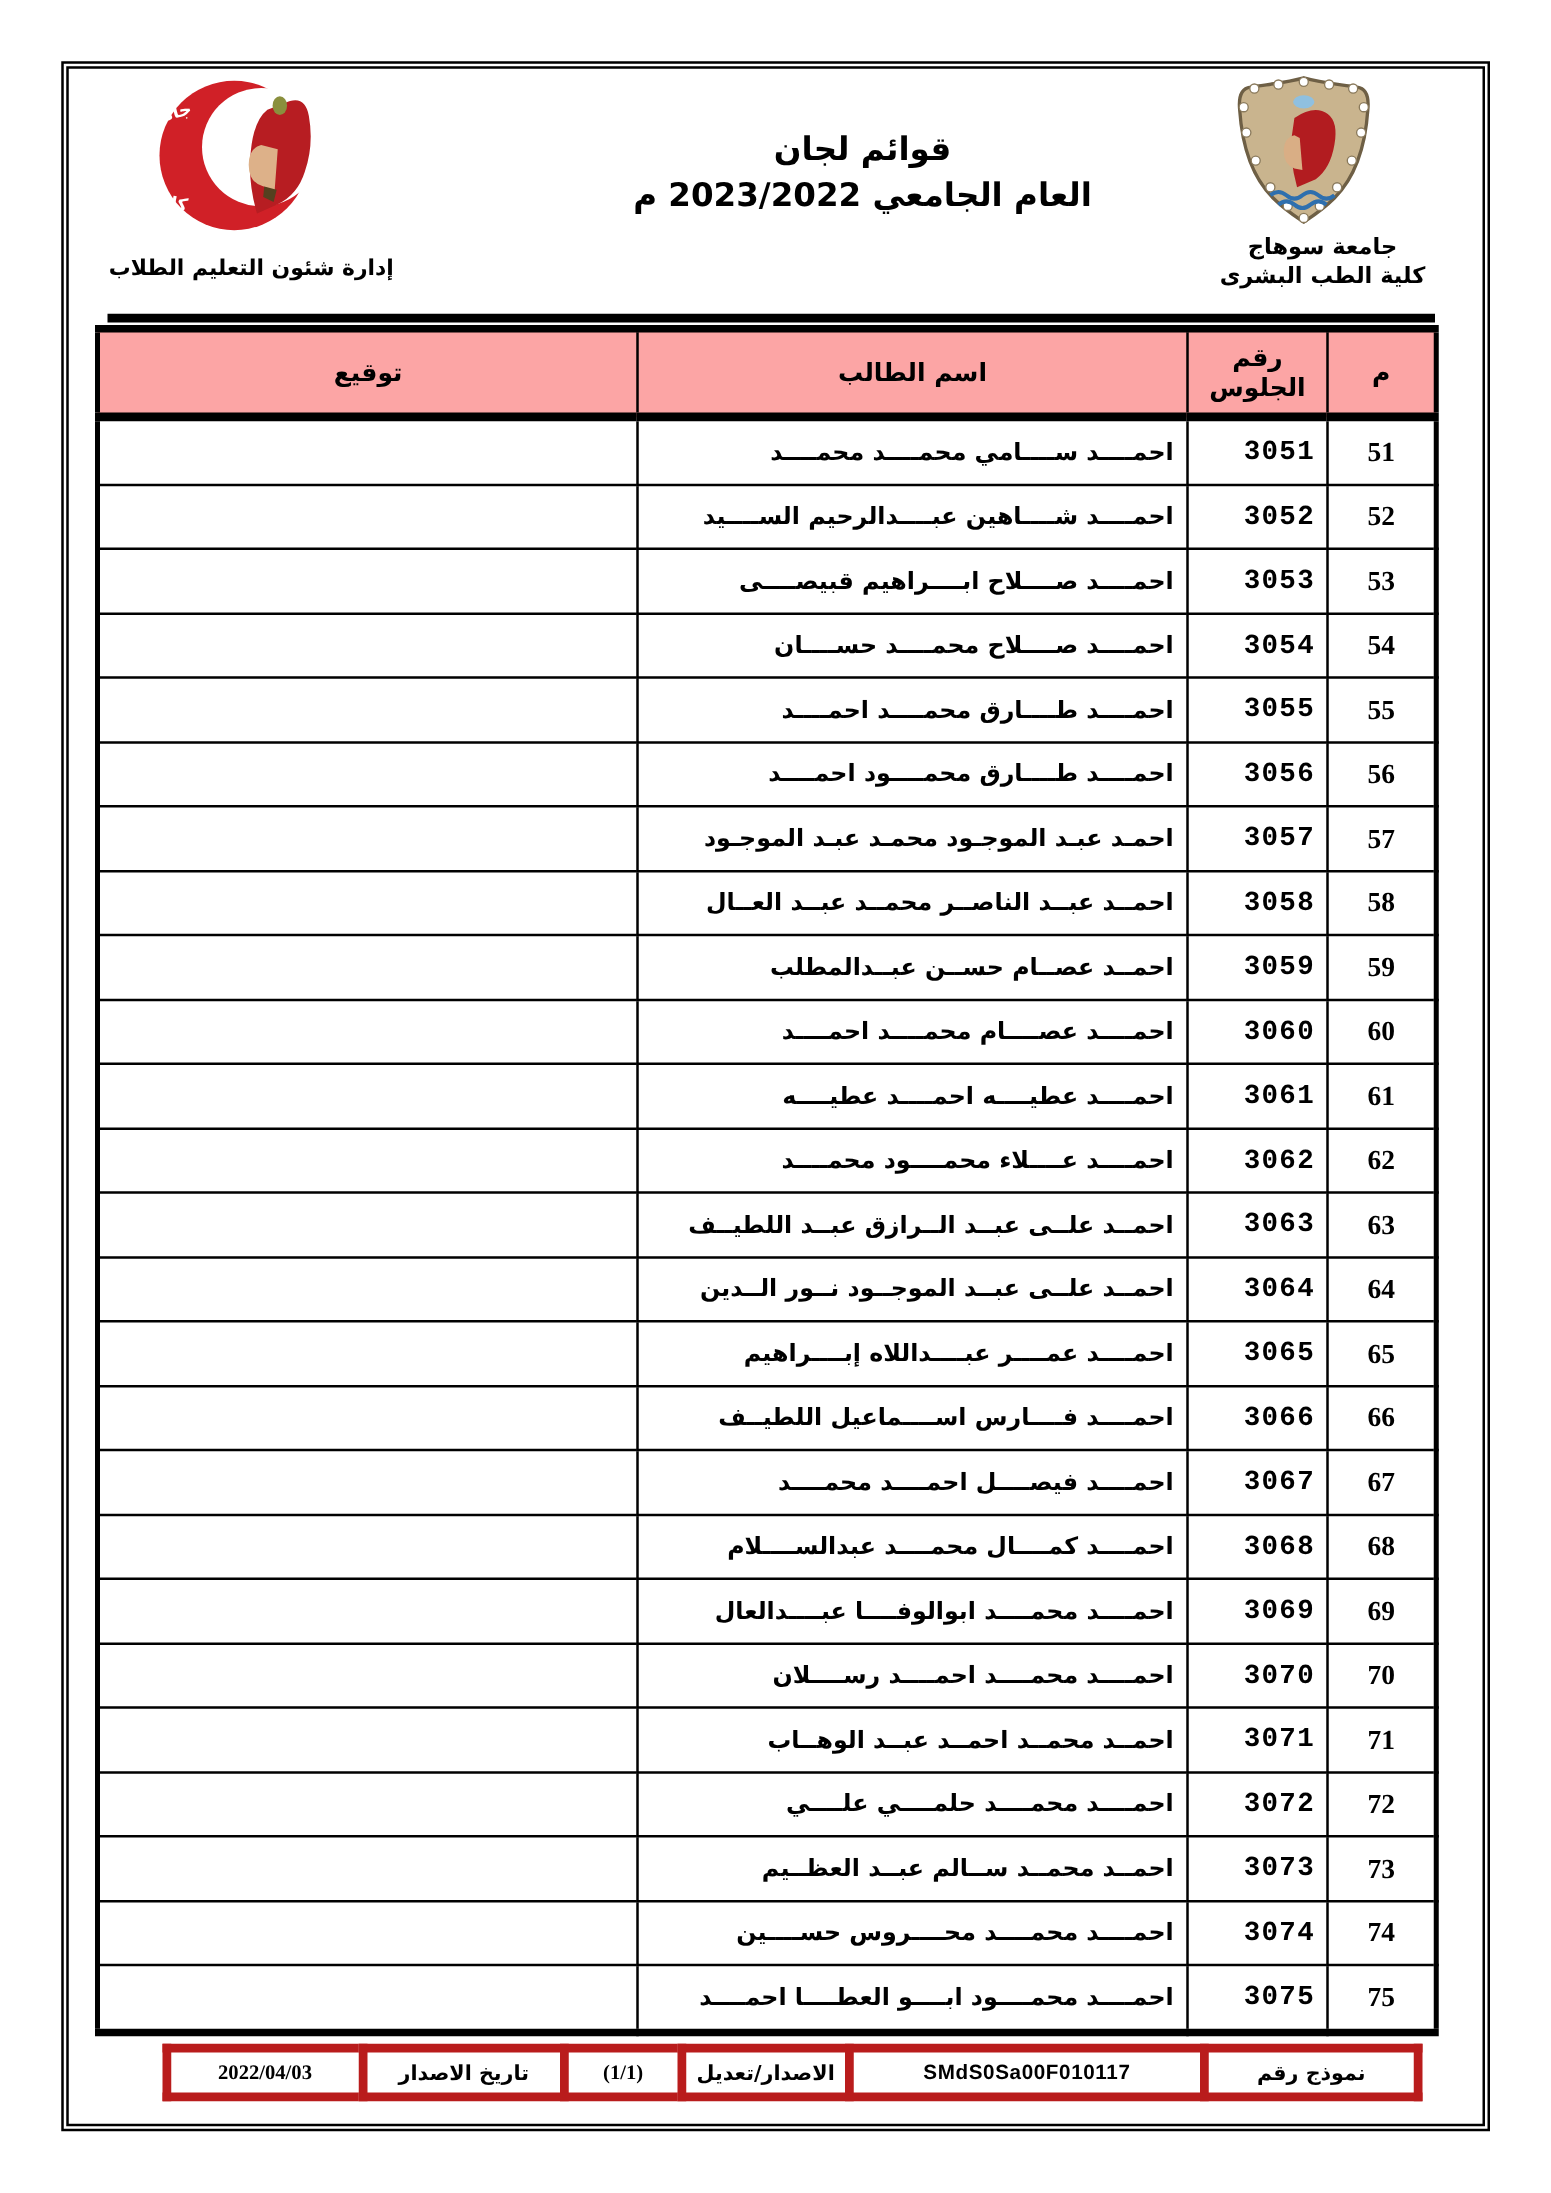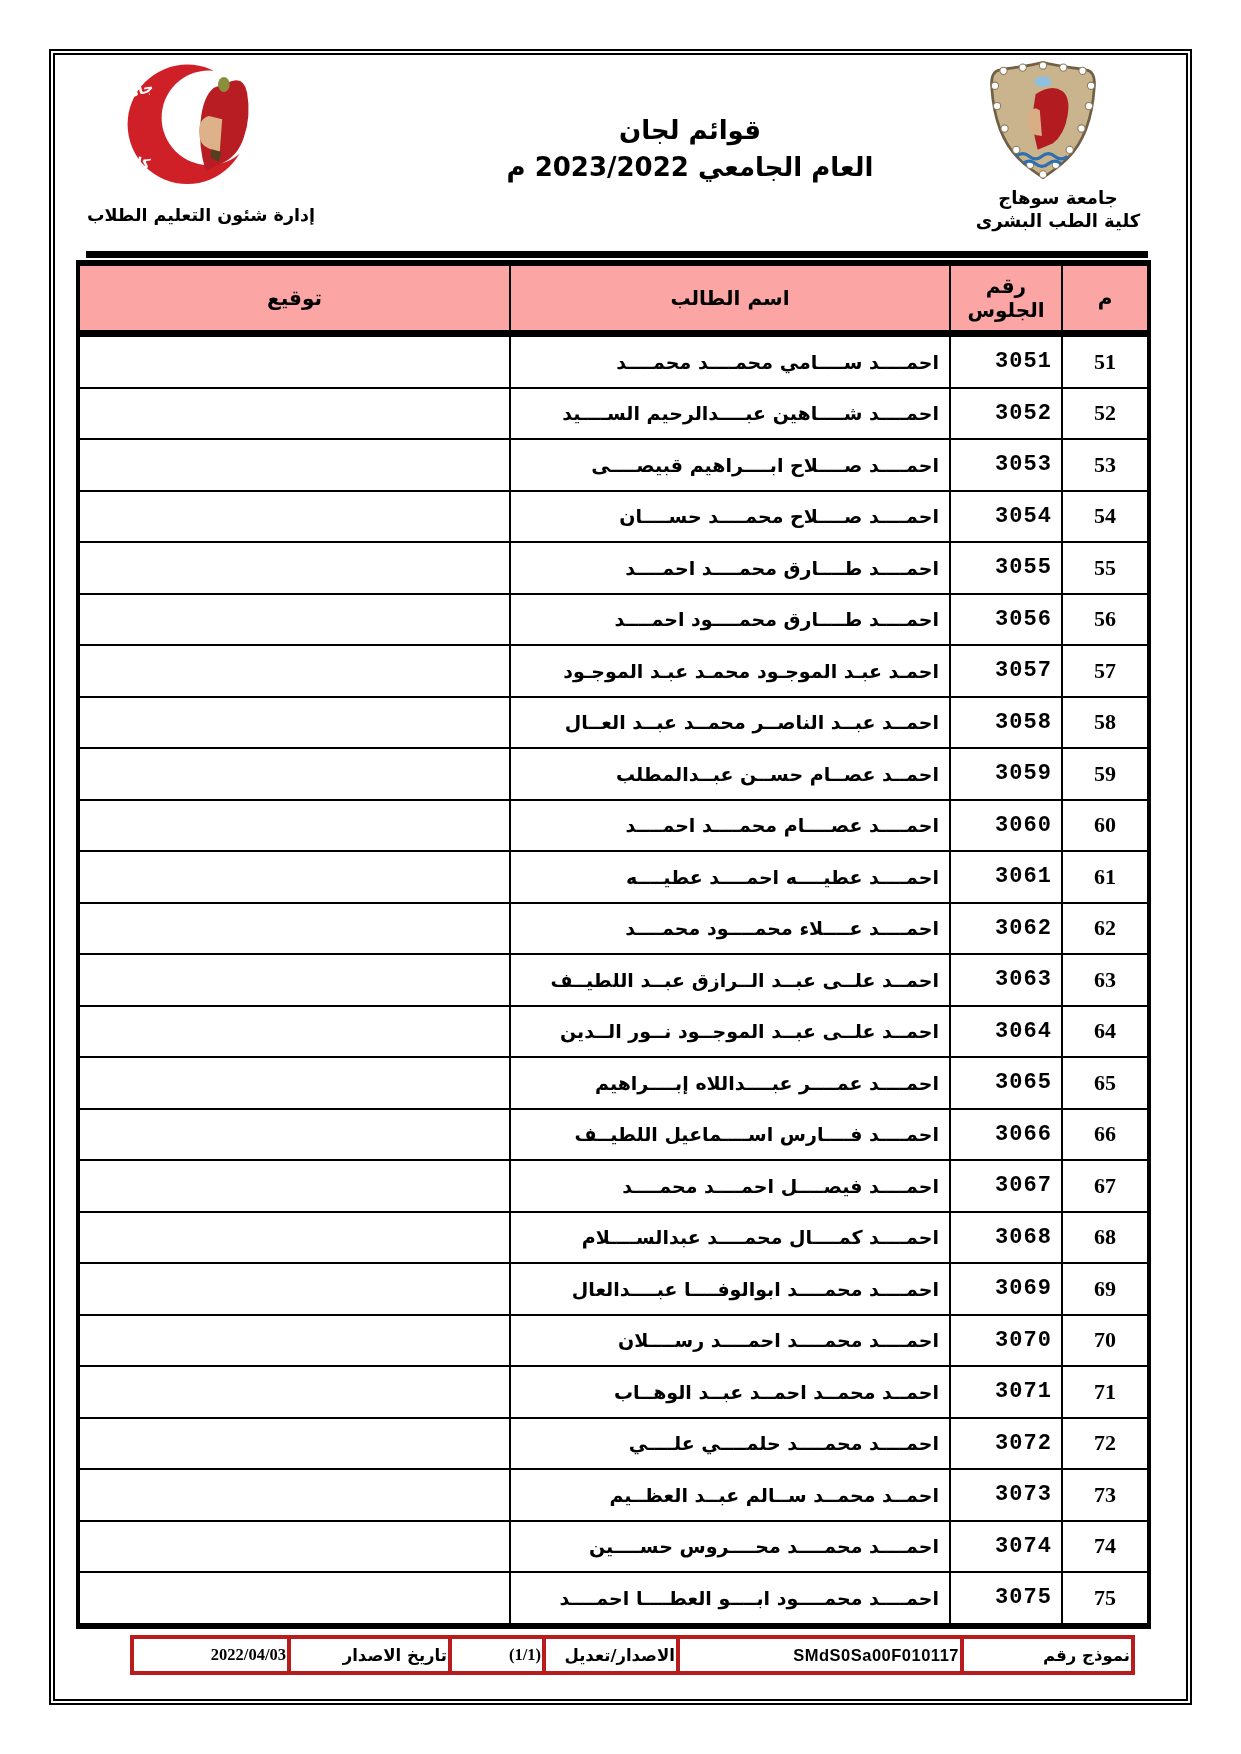--- a/index.html
+++ b/index.html
@@ -6,21 +6,21 @@
   body{
     width:1241px;height:1754px;position:relative;background:#ffffff;
     font-family:"DejaVu Sans", sans-serif;color:#000;overflow:hidden;
   }
   .abs{position:absolute;}
   
   .frame{left:49px;top:49px;width:1143px;height:1656px;border:2px solid #000;box-sizing:border-box;}
   .frame::after{content:"";position:absolute;inset:2px;border:2px solid #000;}
   
   .dept-text{left:70px;top:205px;width:262px;text-align:center;font-size:17.5px;font-weight:bold;direction:rtl;}
-  .title-block{left:440px;top:112px;width:500px;text-align:center;font-weight:bold;font-size:26px;line-height:37px;direction:rtl;}
+  .title-block{left:440px;top:102px;width:500px;text-align:center;font-weight:bold;font-size:26px;line-height:37px;direction:rtl;}
   .uni-block{left:955px;top:186px;width:206px;text-align:center;font-weight:bold;font-size:18px;line-height:23px;direction:rtl;}
   
   .rule{left:86px;top:251px;width:1062px;height:7px;background:#000;}
   
   table.main{
     left:76px;top:260px;width:1071px;border-collapse:collapse;table-layout:fixed;
     direction:rtl;border:4px solid #000;border-top-width:6px;border-bottom-width:6px;
   }
   table.main thead th{
     background:#fca5a5;border:2px solid #000;border-bottom:7px solid #000;
@@ -33,21 +33,21 @@
   td.c-serial{font-family:"Liberation Serif", serif;font-size:22px;font-weight:bold;text-align:center;}
   td.c-seat{font-family:Liberation Mono, monospace;font-size:22px;font-weight:bold;text-align:center;letter-spacing:1px;padding-left:36px;}
   td.c-name{font-size:19px;font-weight:bold;text-align:right;padding:0 10px 0 6px;white-space:nowrap;overflow:hidden;}
   td.c-sig{}
   
   table.footer{
     left:130px;top:1635px;width:1001px;border-collapse:collapse;table-layout:fixed;
     direction:rtl;border:2px solid #555;
   }
   table.footer td{
-    border:4px solid #b91c1c;height:30px;vertical-align:middle;
+    border:7px solid #b91c1c;height:30px;text-align:center;vertical-align:middle;
     font-size:16.5px;font-weight:bold;white-space:nowrap;
   }
   td.f-code{font-family:Liberation Sans, sans-serif;font-size:19px;letter-spacing:0.5px;}
   td.f-num{font-family:"Liberation Serif", serif;font-size:17px;}
   svg text{font-family:"DejaVu Sans", sans-serif;}
 </style>
 </head>
 <body>
 
 <div class="abs frame"></div>

